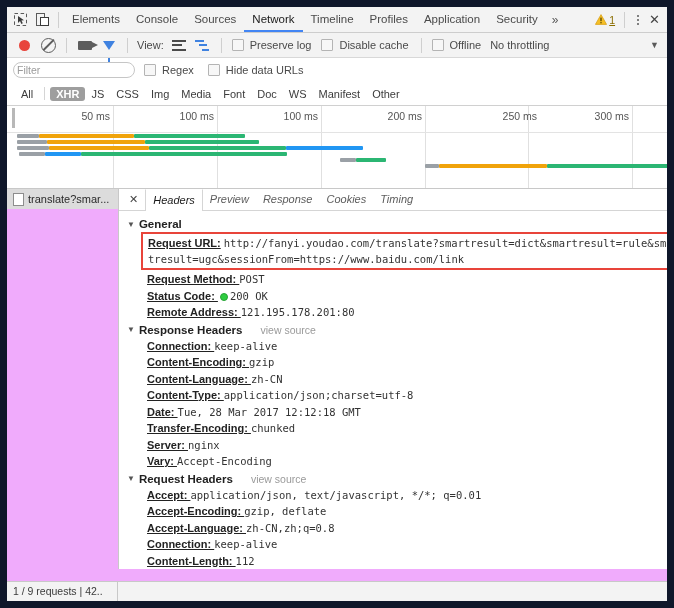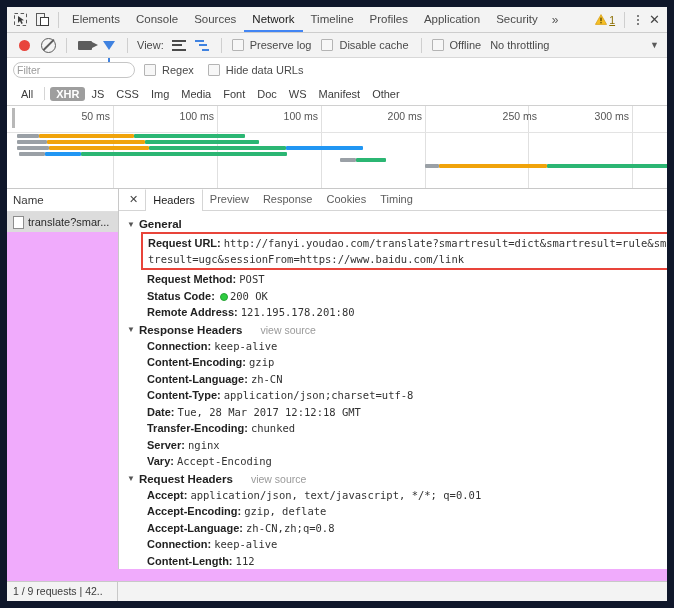--- a/index.html
+++ b/index.html
@@ -99,32 +99,32 @@
            background:#fff;border-bottom:1px solid #dedede;}
   .name-row{height:20px;display:flex;align-items:center;gap:4px;padding-left:6px;
             background:#dcdcdc;font-size:11px;color:#2a2a2a;}
   .doc-ic{width:9px;height:11px;border:1px solid #8d8d8d;background:#fff;flex:0 0 auto;}
   .nm-txt{overflow:hidden;white-space:nowrap;text-overflow:ellipsis;}
 
   .detail{flex:1 1 auto;position:relative;overflow:hidden;background:#fff;}
   .dtabs{display:flex;align-items:center;height:22px;border-bottom:1px solid #d5d5d5;
          background:#fff;padding-left:3px;box-sizing:border-box;}
   .dx{padding:0 7px;color:#444;font-size:11px;}
-  .dtab{padding:0 7px;height:21px;line-height:21px;font-size:11px;color:#5c5c5c;white-space:nowrap;}
+  .dtab{padding:0 7px;height:21px;line-height:21px;font-size:11px;color:#5c5c5c;white-space:nowrap;font-style:italic;}
   .dtab.sel{color:#1a1a1a;background:#fff;border-left:1px solid #d5d5d5;
             border-right:1px solid #d5d5d5;border-top:1px solid #fff;}
 
   .dbody{padding:4px 0 0 8px;box-sizing:border-box;}
   .sec-hd{display:flex;align-items:center;gap:4px;font-size:11.5px;color:#222;
           font-weight:bold;margin:3px 0 2px 0;}
   .tri{font-size:8px;color:#555;font-weight:normal;}
   .viewsrc{font-weight:normal;color:#9a9a9a;font-size:10.5px;margin-left:14px;
            text-decoration:none;}
   .kvrow{font-size:11px;line-height:16.5px;padding-left:20px;white-space:nowrap;}
-  .k{font-weight:bold;color:#222;}
+  .k{font-weight:bold;color:#222;text-decoration:underline;}
   .v{font-family:"DejaVu Sans Mono","Liberation Mono",monospace;font-size:10.5px;color:#333;}
   .urlbox{position:relative;margin:1px 0 1px 14px;border:2px solid #e8443a;
           padding:1px 2px 1px 5px;box-sizing:border-box;width:548px;}
   .urlbox .kvrow{padding-left:0;white-space:normal;word-break:break-all;line-height:16px;}
   .status-dot{display:inline-block;width:8px;height:8px;border-radius:50%;
               background:#2ecc40;vertical-align:-1px;margin:0 2px;
               border:1px solid #27a335;box-sizing:border-box;}
 
   
   .wmark{position:absolute;right:2px;bottom:22px;font-family:"Liberation Serif","DejaVu Serif",serif;
@@ -304,21 +304,20 @@
         <div class="bar green" style="left: 349px; width: 30px; top: 25px;"></div>
         <div class="bar grey" style="left: 418px; width: 14px; top: 31px;"></div>
         <div class="bar orange" style="left: 432px; width: 108px; top: 31px;"></div>
         <div class="bar green" style="left: 540px; width: 126px; top: 31px;"></div>
       </div>
   </div>
 
   <div class="main">
 
     <div class="namecol">
-      <div class="name-hd">Name</div>
       <div class="name-row">
         <span class="doc-ic"></span>
         <span class="nm-txt">translate?smar...</span>
       </div>
     </div>
 
     <div class="detail">
       <div class="dtabs">
         <span class="dx">✕</span>
         <span class="dtab sel">Headers</span>

